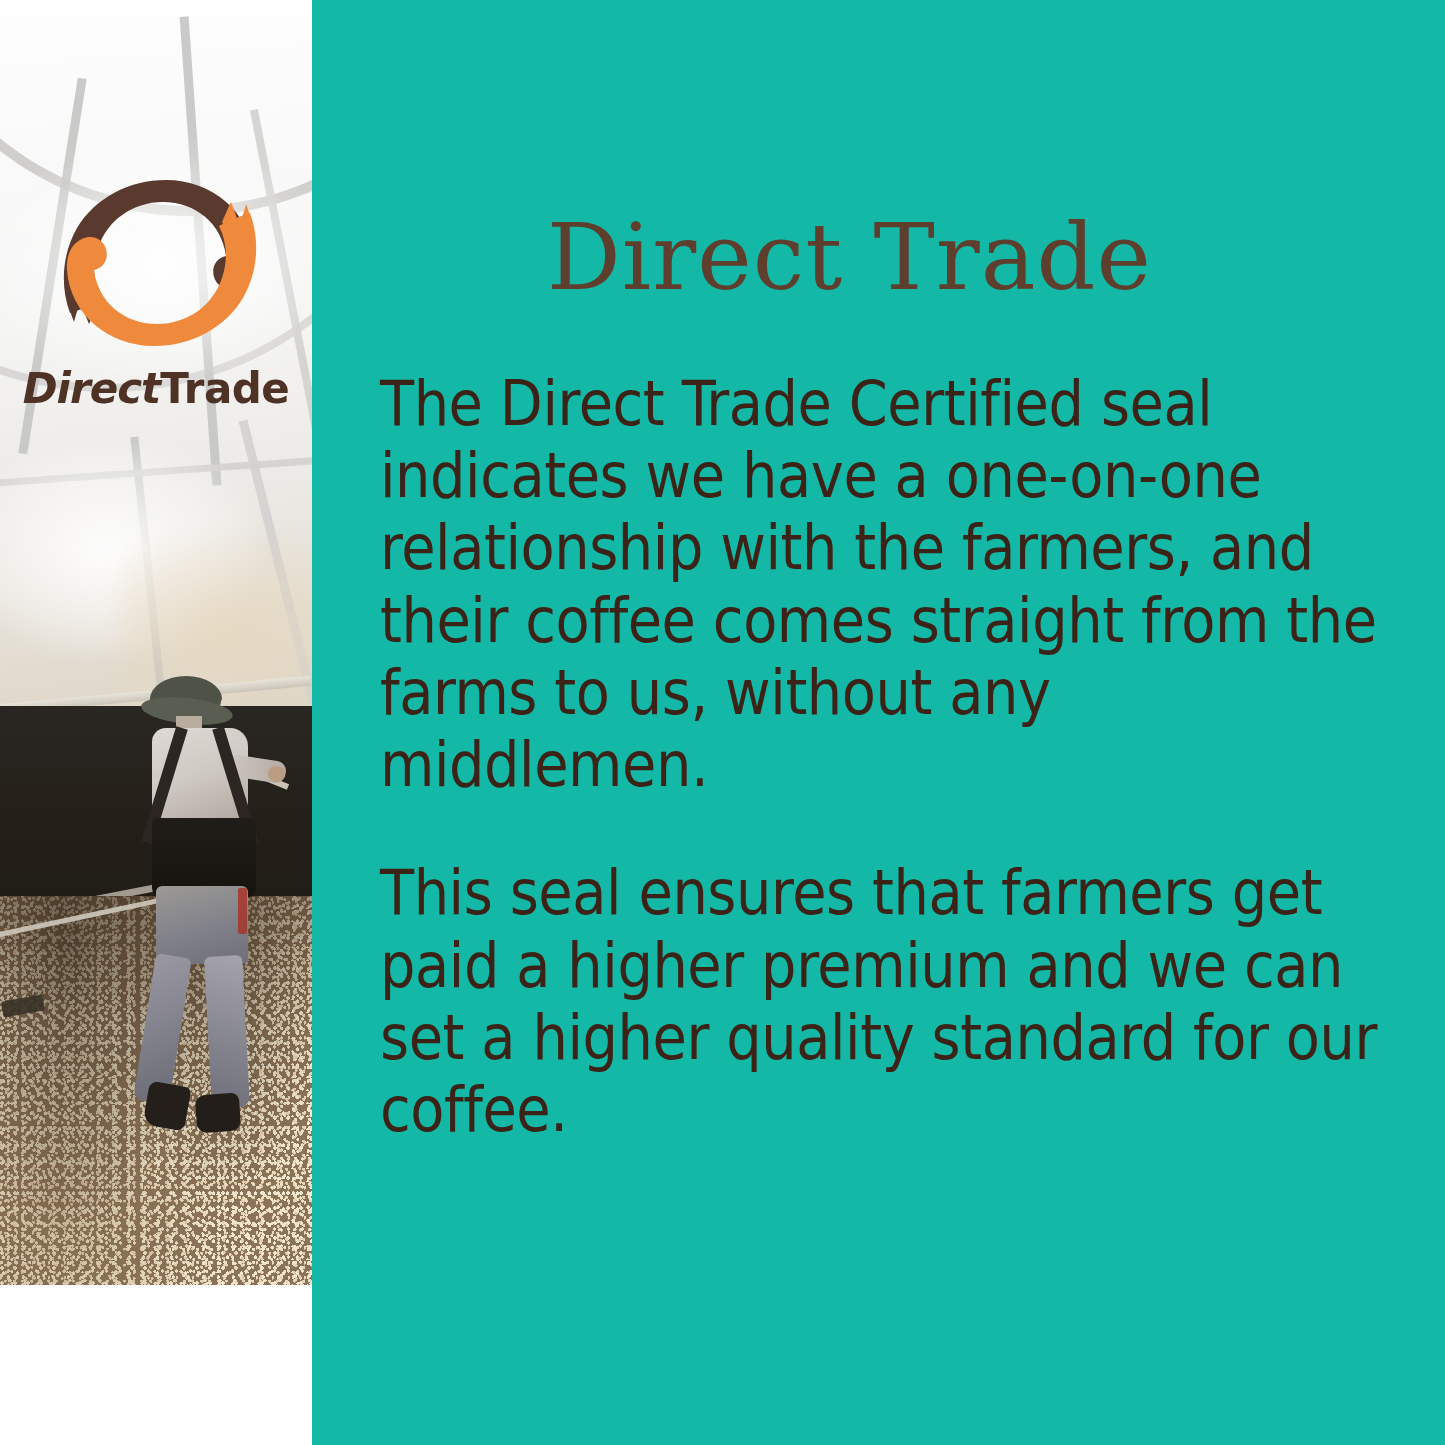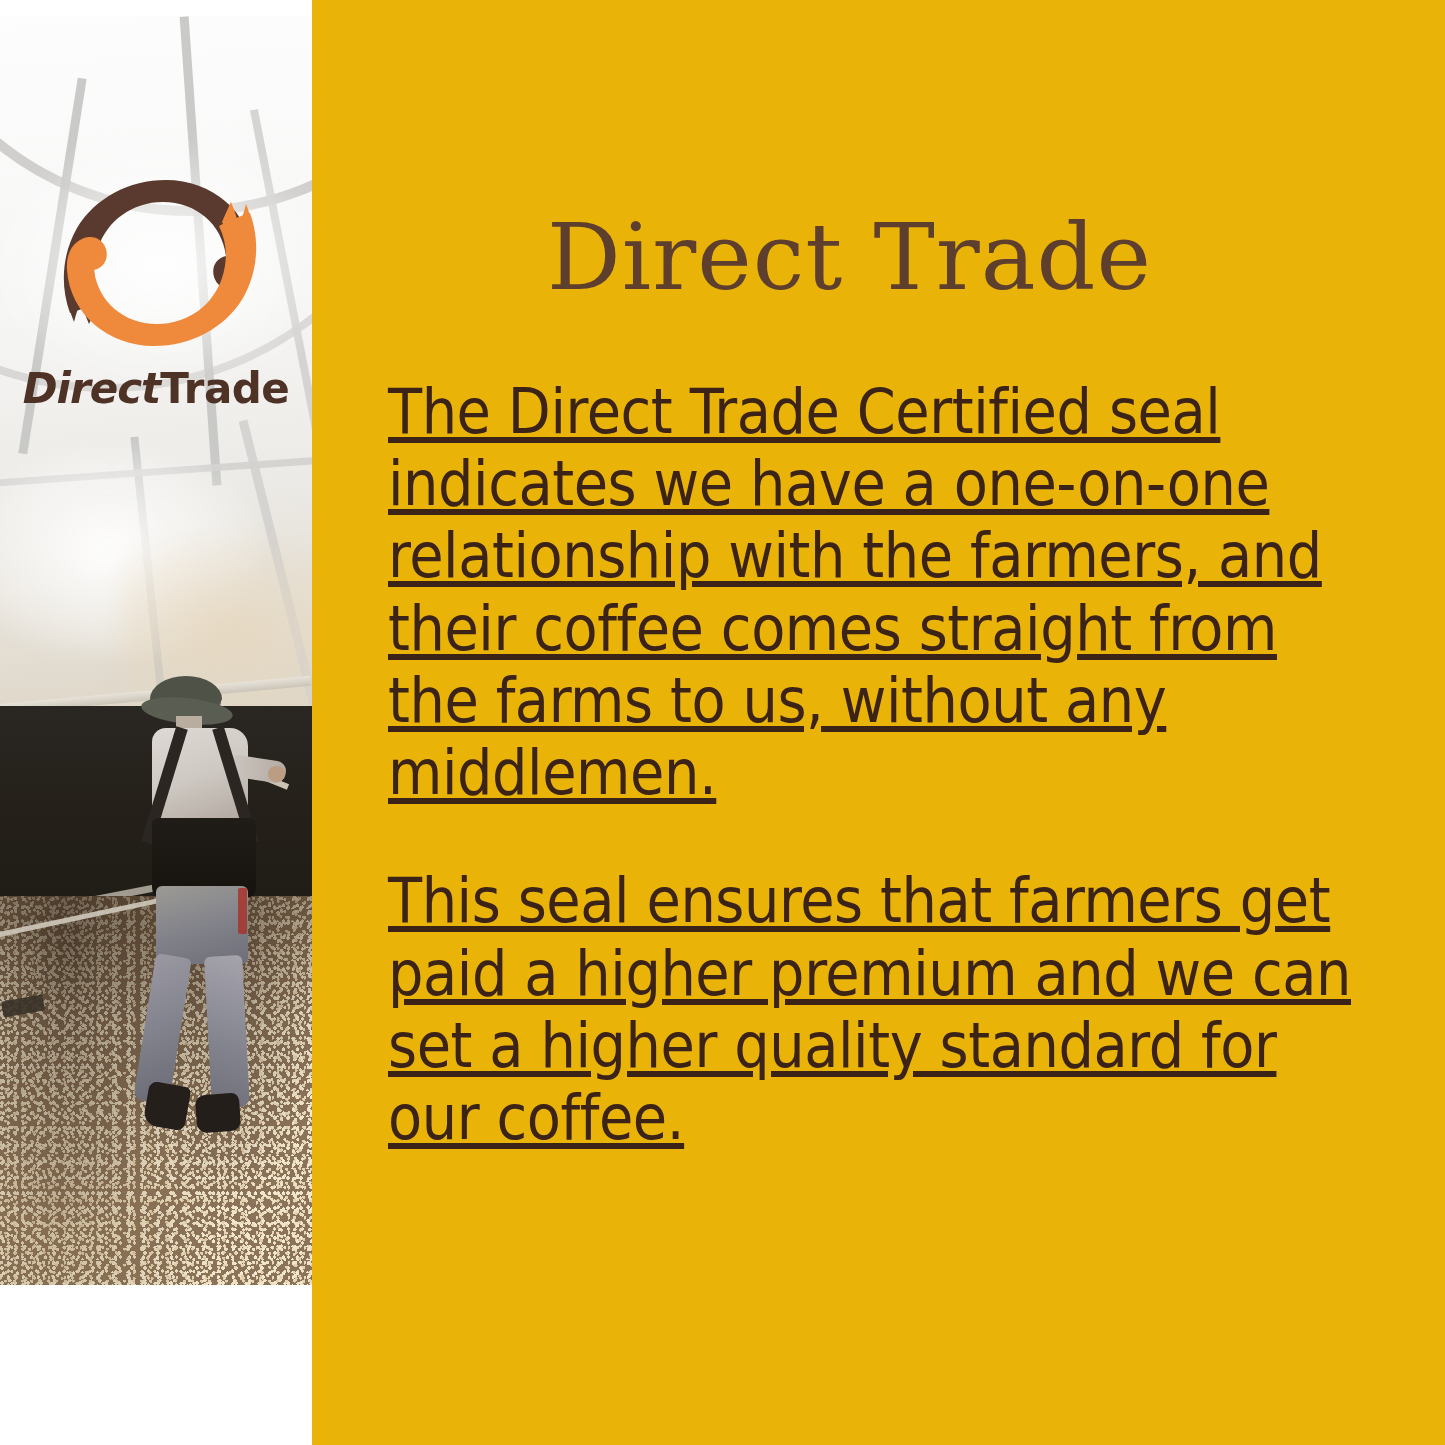--- a/index.html
+++ b/index.html
@@ -303,21 +303,21 @@
     font-size: 42px;
     color: #4e3226;
     letter-spacing: -0.5px;
   }
 
   
   #right-panel {
     position: absolute;
     left: 312px; top: 0;
     width: 1133px; height: 1445px;
-    background: #eab308;
+    background: #14b8a6;
   }
   #page-title {
     position: absolute;
     left: 0; top: 150px;
     width: 1075px;
     text-align: center;
     font-family: "DejaVu Serif", "Liberation Serif", serif;
     font-size: 92px;
     font-weight: 400;
     color: #5e3f2e;
@@ -329,23 +329,22 @@
     left: 68px;
     top: 368px;
     width: 1010px;
   }
   .para {
     font-family: "DejaVu Sans Condensed", "Liberation Sans Narrow", "Liberation Sans", sans-serif;
     font-stretch: condensed;
     font-size: 62px;
     line-height: 1.165;
     color: #3b2318;
-    margin: 8px;
+    margin: 0;
     letter-spacing: -0.4px;
-    text-decoration: underline;
   }
   .para + .para { margin-top: 56px; }
 </style>
 </head>
 <body>
 
 <div id="page">
 
   <div id="left-panel">
 

